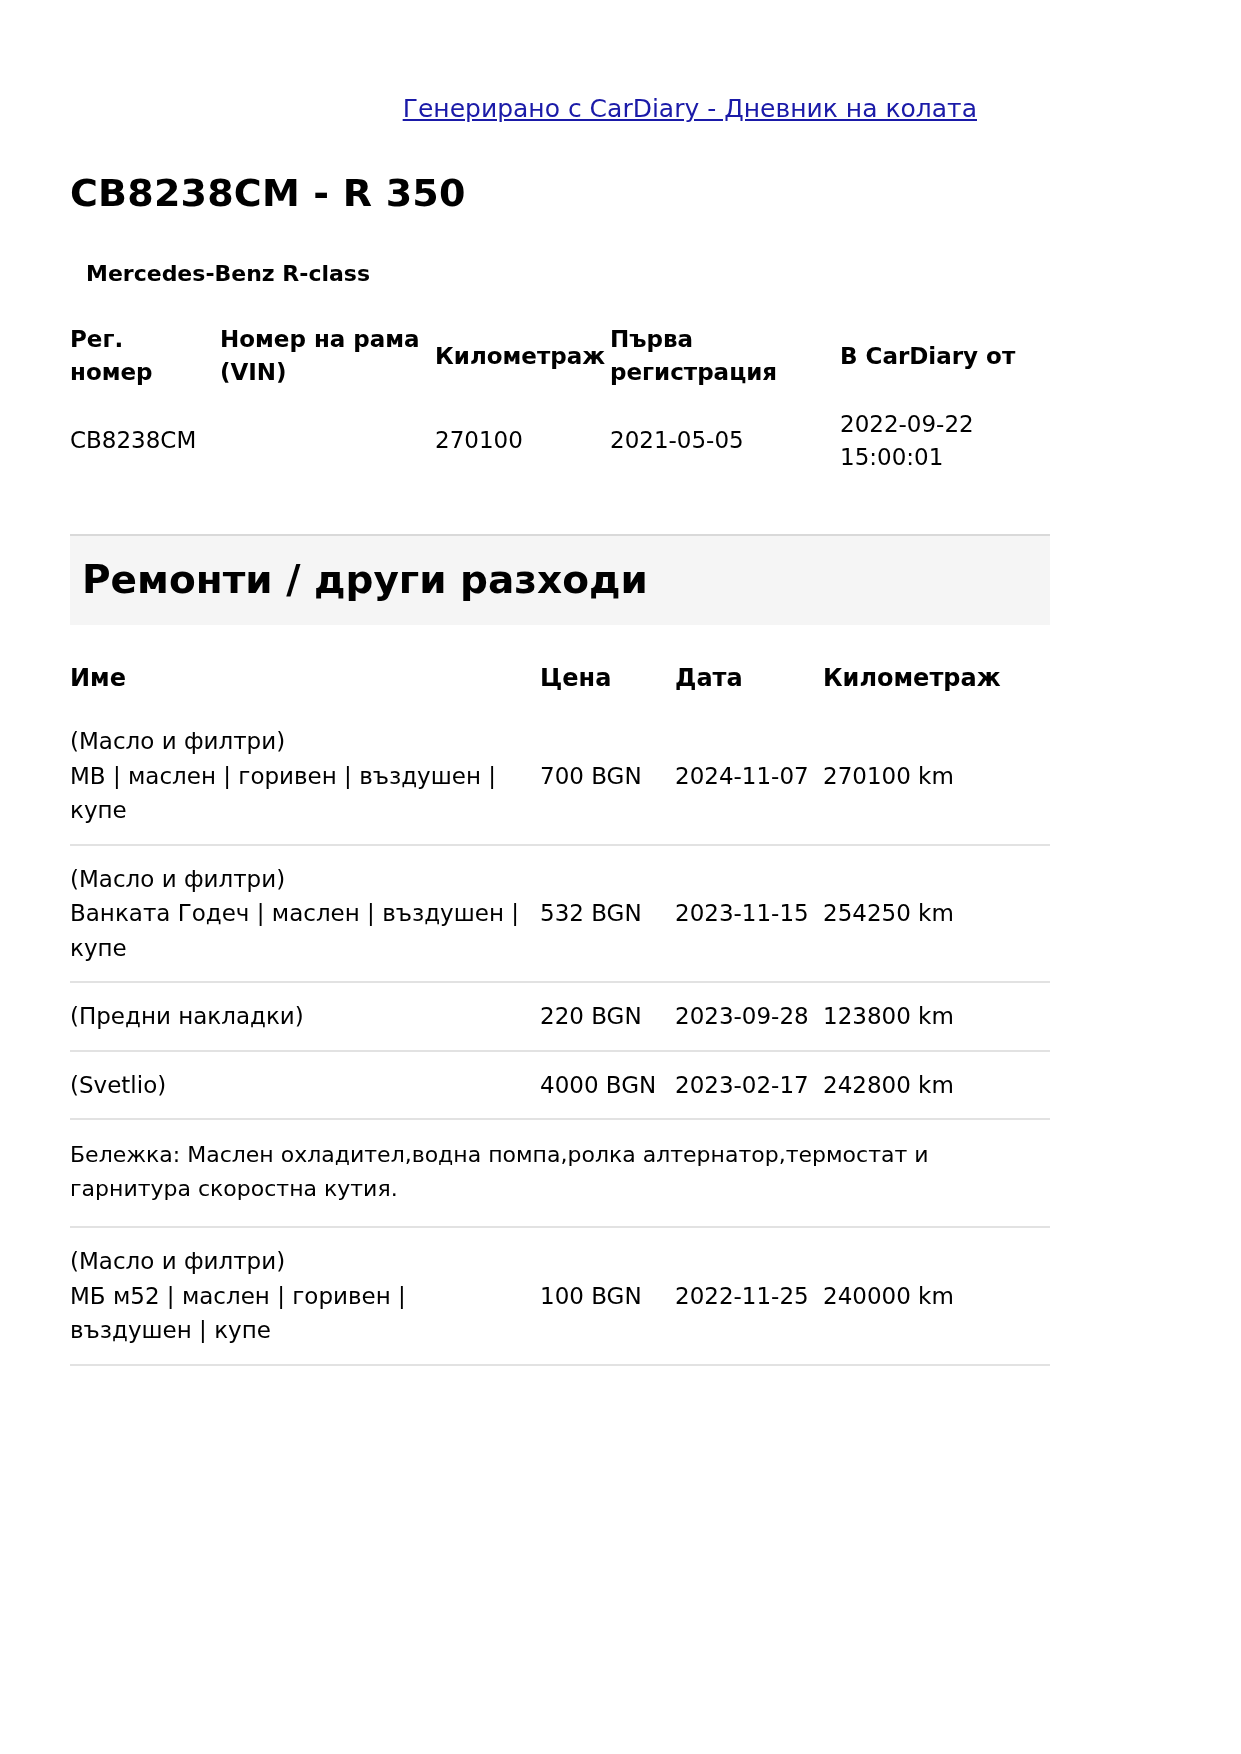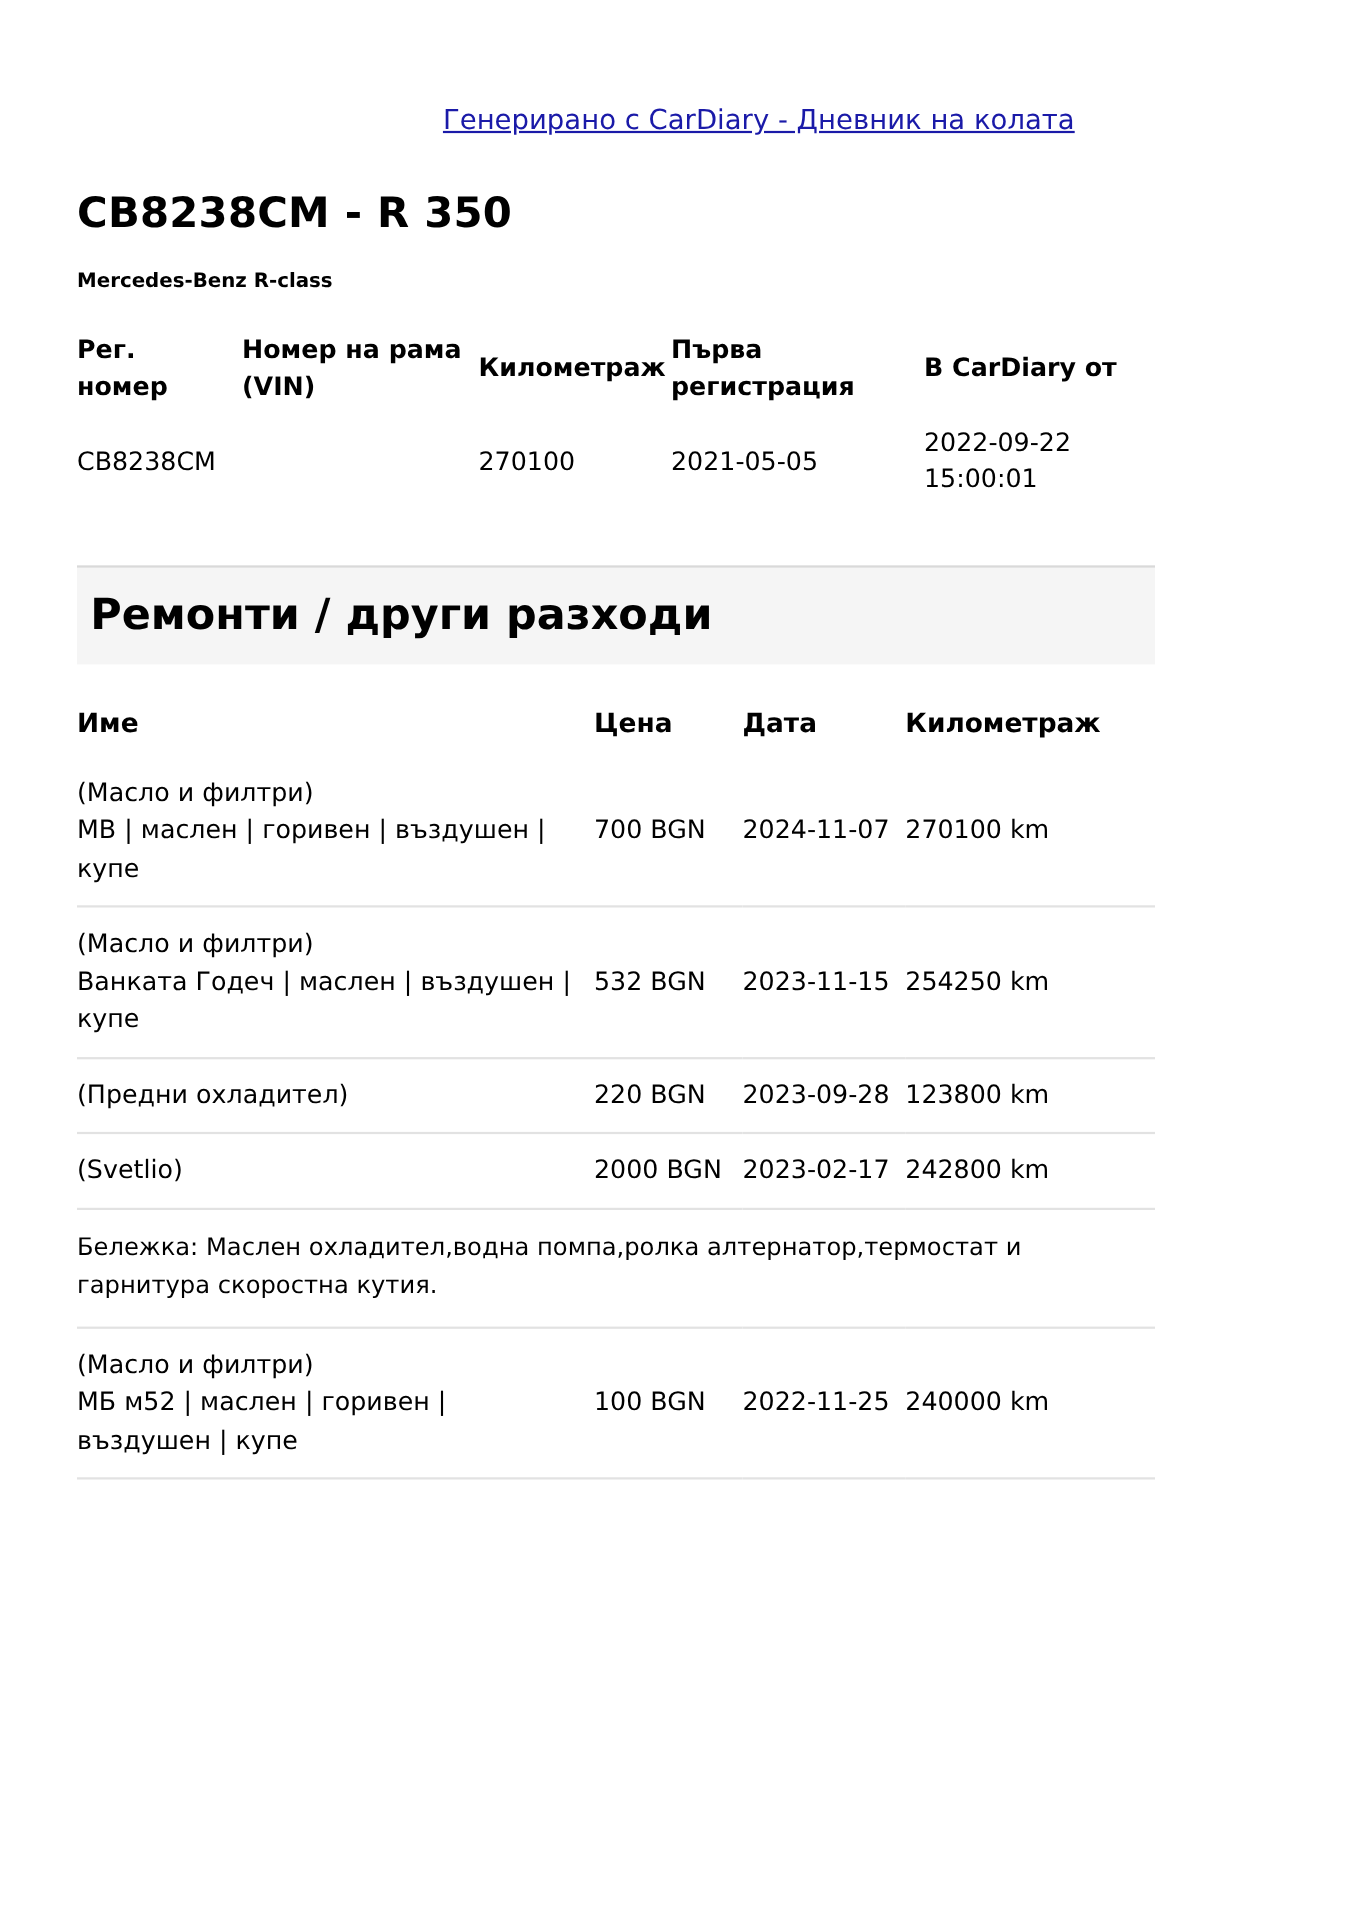--- a/index.html
+++ b/index.html
@@ -38,23 +38,23 @@
   
   .veh-title {
     margin: 0;
     padding-top: 50px;
     font-size: 38px;
     font-weight: bold;
     letter-spacing: 0.2px;
     line-height: 1.2;
   }
   .veh-subtitle {
-    margin: 0;
+    margin: 16px;
     padding-top: 28px;
-    font-size: 18px;
+    font-size: 22px;
     font-weight: bold;
     line-height: 1.2;
   }
 
   
   table.info {
     width: 980px;
     border-collapse: collapse;
     margin-top: 36px;
     table-layout: fixed;
@@ -214,31 +214,31 @@
           <td class="cell-name">
             <span class="name-line">(Масло и филтри)</span>
             <span class="name-line">Ванката Годеч | маслен | въздушен | купе</span>
           </td>
           <td class="cell-price">532 BGN</td>
           <td class="cell-date">2023-11-15</td>
           <td class="cell-km">254250 km</td>
         </tr>
         <tr>
           <td class="cell-name">
-            <span class="name-line">(Предни охладител)</span>
+            <span class="name-line">(Предни накладки)</span>
           </td>
           <td class="cell-price">220 BGN</td>
           <td class="cell-date">2023-09-28</td>
           <td class="cell-km">123800 km</td>
         </tr>
         <tr>
           <td class="cell-name">
             <span class="name-line">(Svetlio)</span>
           </td>
-          <td class="cell-price">2000 BGN</td>
+          <td class="cell-price">4000 BGN</td>
           <td class="cell-date">2023-02-17</td>
           <td class="cell-km">242800 km</td>
         </tr>
         <tr class="note-row">
           <td colspan="4">Бележка: Маслен охладител,водна помпа,ролка алтернатор,термостат и гарнитура скоростна кутия.</td>
         </tr>
         <tr>
           <td class="cell-name">
             <span class="name-line">(Масло и филтри)</span>
             <span class="name-line">МБ м52 | маслен | горивен | въздушен | купе</span>

